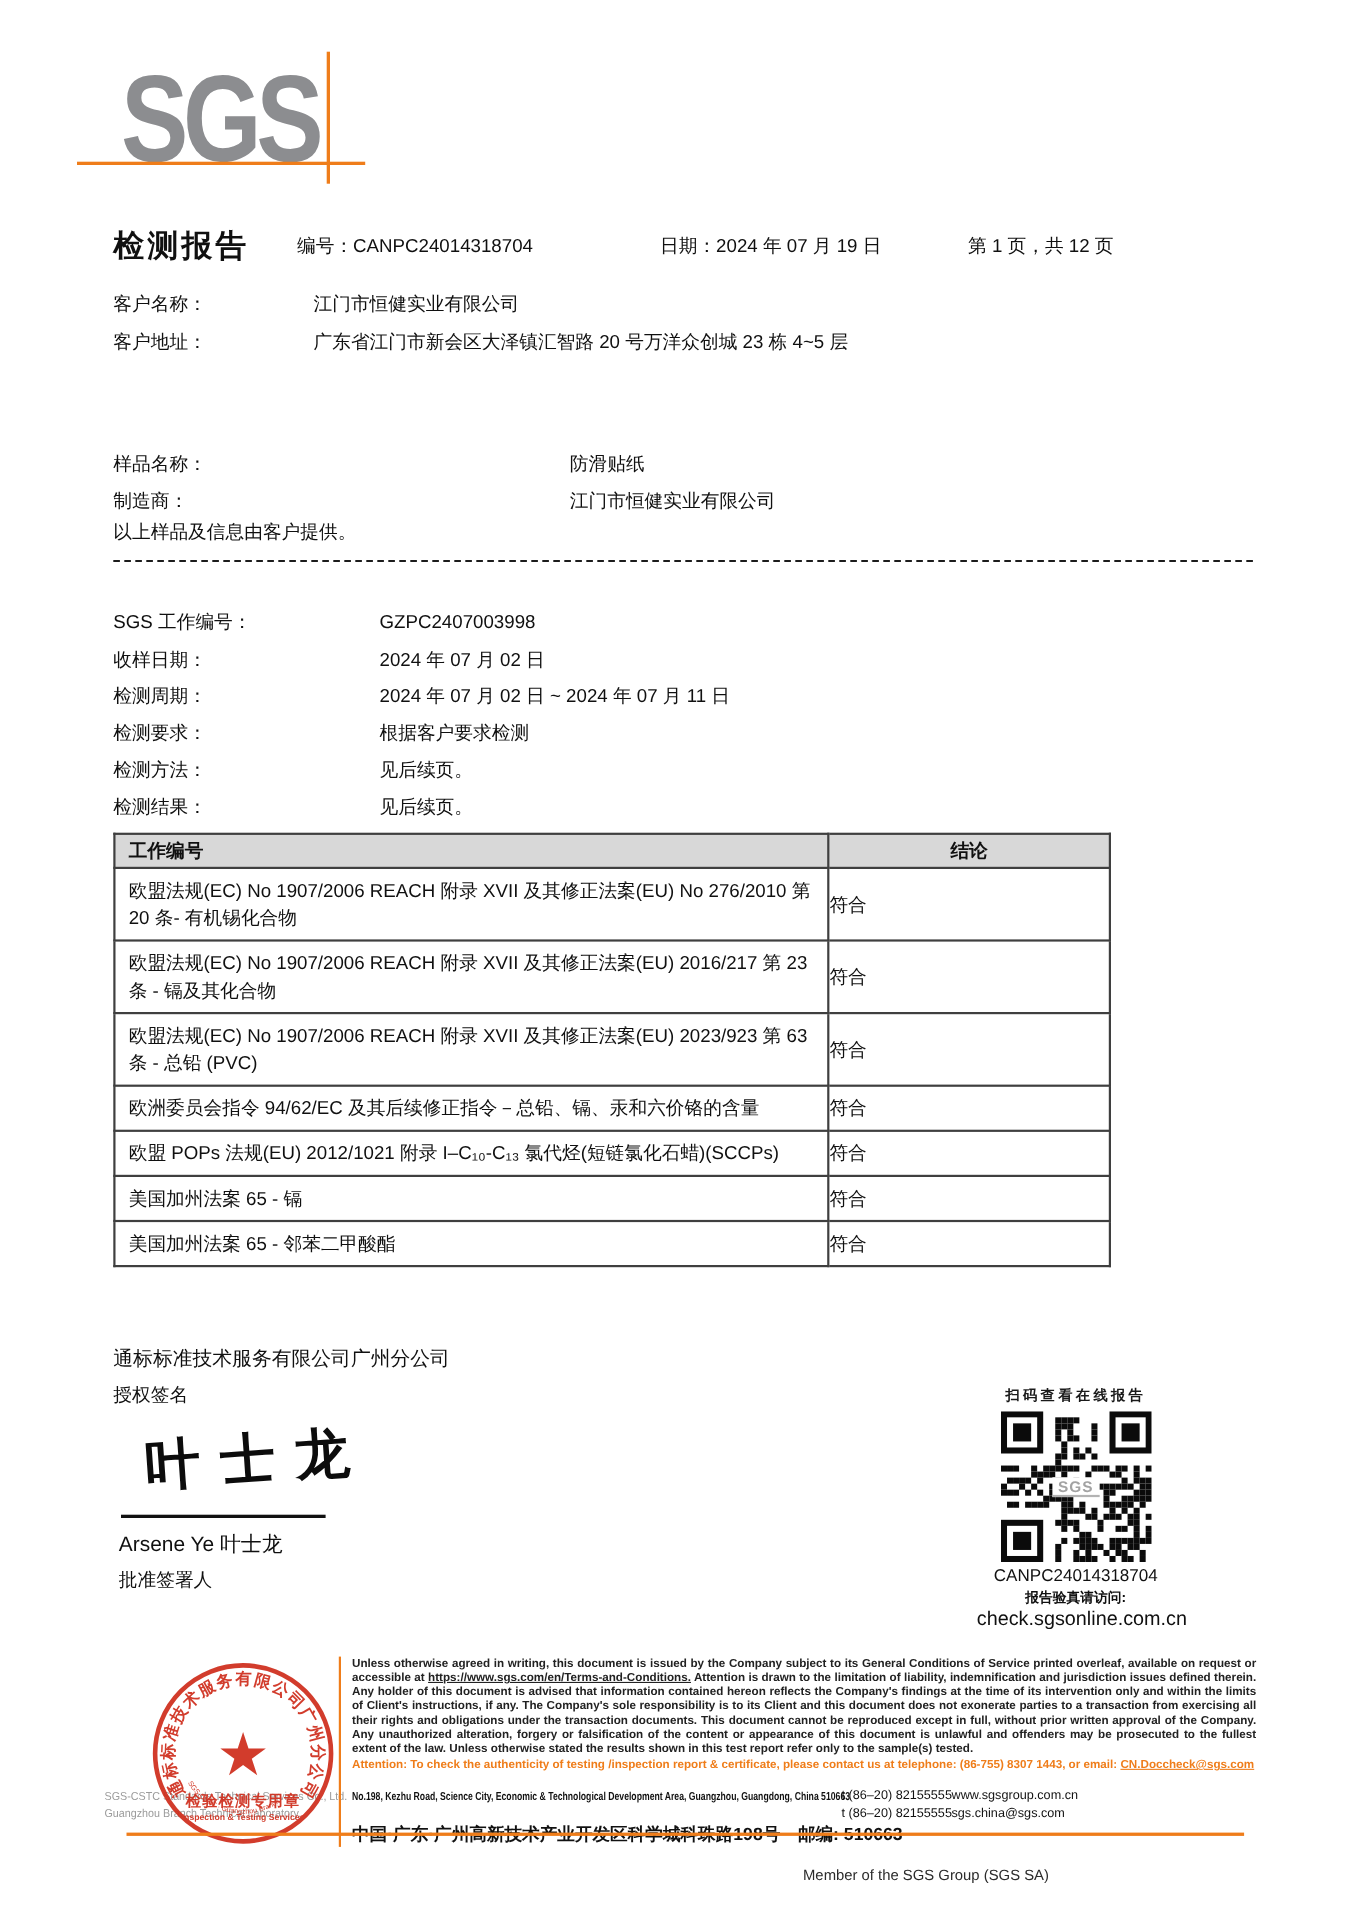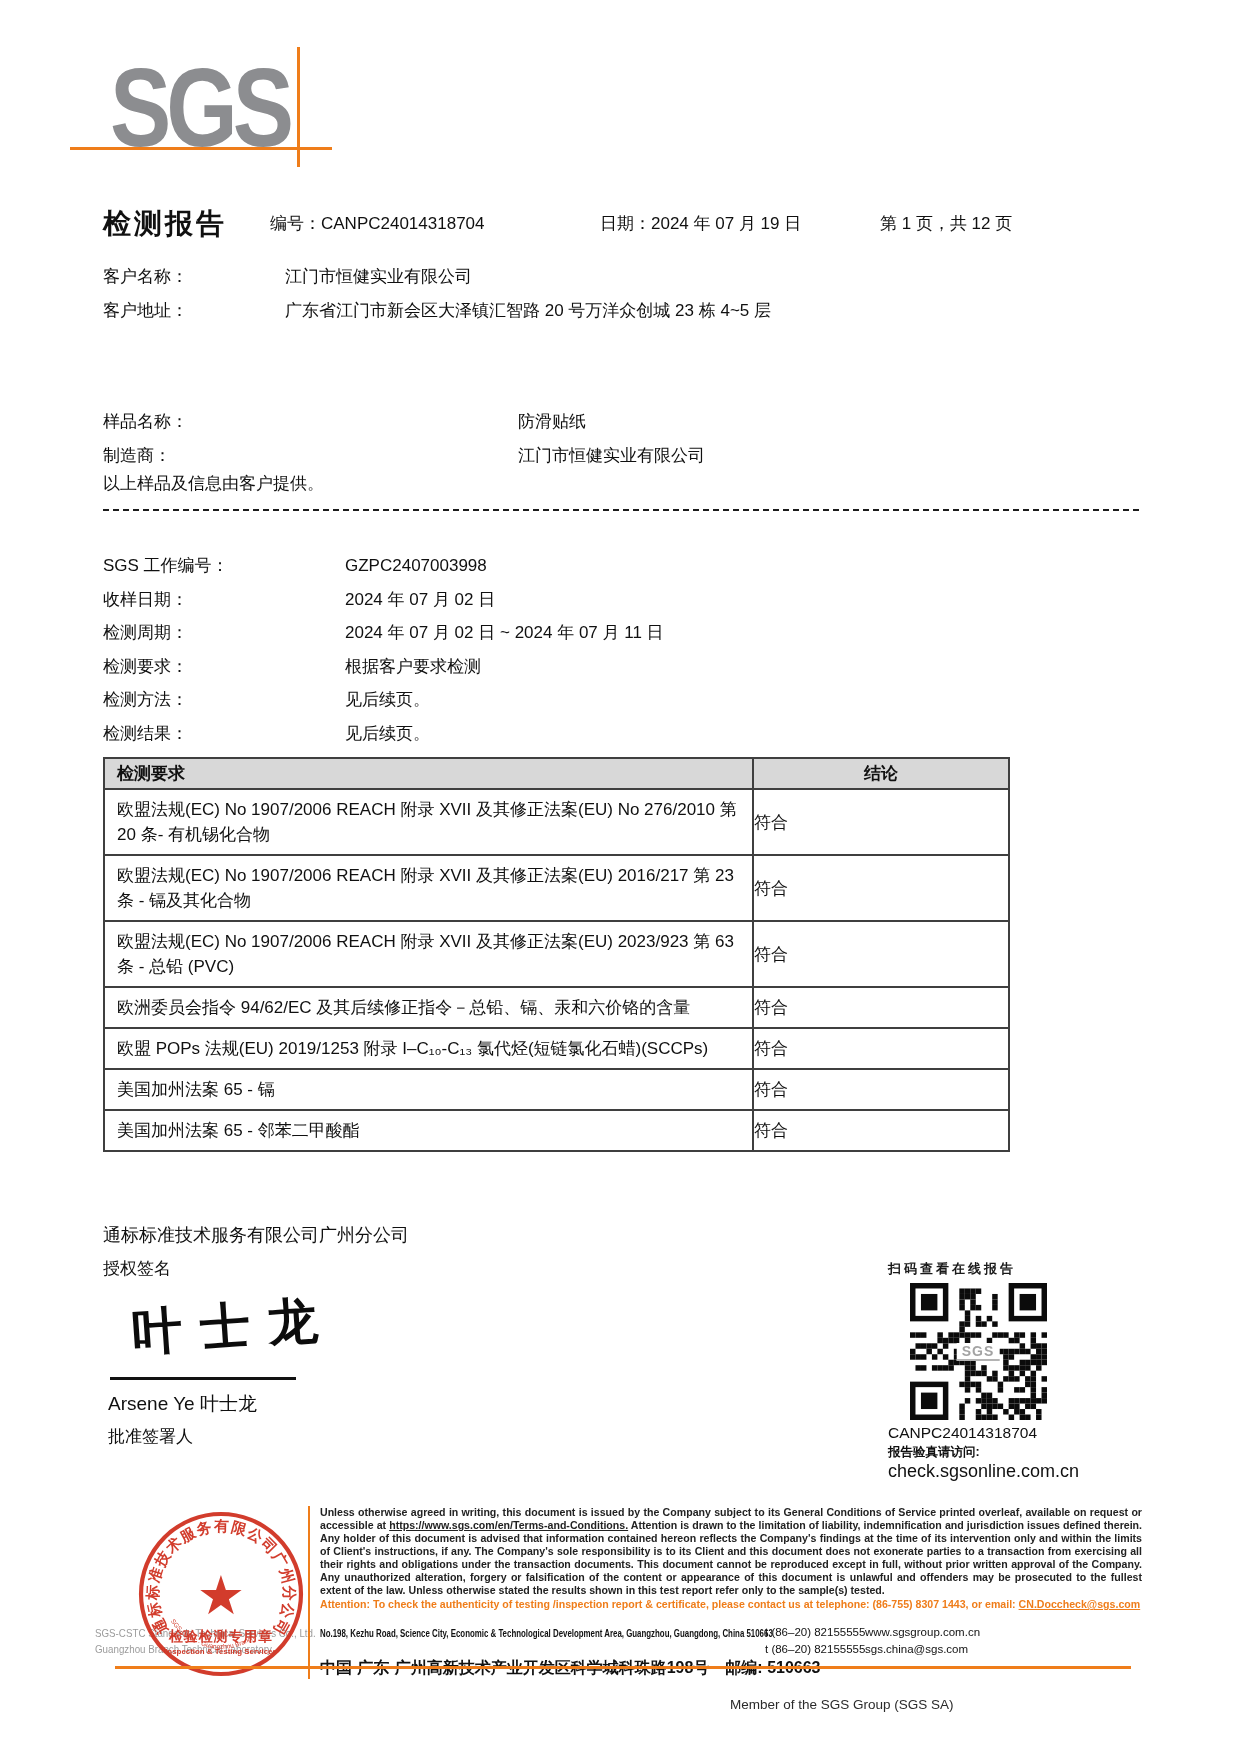--- a/index.html
+++ b/index.html
@@ -46,21 +46,21 @@
   
   .co{position:absolute;left:103px;top:1206px;font-size:18px}
   .auth{position:absolute;left:103px;top:1240px;font-size:17px}
   .sig{position:absolute;left:132px;top:1284px;font-size:50px;line-height:1;font-family:"DejaVu Serif","Liberation Serif",serif;
     font-weight:bold;letter-spacing:18px;white-space:nowrap;transform:rotate(-4deg);color:#0c0c0c}
   .sigline{position:absolute;left:110px;top:1360px;width:186px;height:3px;background:#111}
   .signer{position:absolute;left:108px;top:1374px;font-size:19px}
   .role{position:absolute;left:108px;top:1408px;font-size:17px}
 
   
-  .qr{position:absolute;left:888px;top:1243px;width:180px;text-align:left}
+  .qr{position:absolute;left:888px;top:1243px;width:180px;text-align:center}
   .qr-title{font-size:13px;letter-spacing:3px;white-space:nowrap;color:#1a1a1a;font-weight:bold}
   .qr-box{position:relative;width:137px;height:137px;margin:5px auto 0}
   #qr-svg{width:137px;height:137px;display:block;fill:#0b0b0b}
   .qr-center{position:absolute;left:50%;top:50%;transform:translate(-50%,-50%);background:#fff;
     padding:0 5px;font-size:14px;font-weight:bold;color:#a3a3a3;border-bottom:2px solid #b3b3b3;letter-spacing:1px}
   .qr-code{font-size:15.5px;margin-top:4px;white-space:nowrap;color:#111}
   .qr-v1{font-size:12.5px;font-weight:bold;margin-top:2px}
   .qr-v2{font-size:18px}
 
   
@@ -153,21 +153,21 @@
     </div>
     <div class="kv">
       <span class="k">检测结果：</span>
       <span class="v">见后续页。</span>
     </div>
   </div>
 
   <table class="req-table">
     <thead>
       <tr>
-        <th class="c1">检测要求</th>
+        <th class="c1">工作编号</th>
         <th class="c2">结论</th>
       </tr>
     </thead>
     <tbody>
       <tr>
         <td class="c1">欧盟法规(EC) No 1907/2006 REACH 附录 XVII 及其修正法案(EU) No 276/2010 第 20 条- 有机锡化合物</td>
         <td class="c2">符合</td>
       </tr>
       <tr>
         <td class="c1">欧盟法规(EC) No 1907/2006 REACH 附录 XVII 及其修正法案(EU) 2016/217 第 23 条 - 镉及其化合物</td>
@@ -175,21 +175,21 @@
       </tr>
       <tr>
         <td class="c1">欧盟法规(EC) No 1907/2006 REACH 附录 XVII 及其修正法案(EU) 2023/923 第 63 条 - 总铅 (PVC)</td>
         <td class="c2">符合</td>
       </tr>
       <tr>
         <td class="c1">欧洲委员会指令 94/62/EC 及其后续修正指令－总铅、镉、汞和六价铬的含量</td>
         <td class="c2">符合</td>
       </tr>
       <tr>
-        <td class="c1">欧盟 POPs 法规(EU) 2019/1253 附录 I–C₁₀-C₁₃ 氯代烃(短链氯化石蜡)(SCCPs)</td>
+        <td class="c1">欧盟 POPs 法规(EU) 2012/1021 附录 I–C₁₀-C₁₃ 氯代烃(短链氯化石蜡)(SCCPs)</td>
         <td class="c2">符合</td>
       </tr>
       <tr>
         <td class="c1">美国加州法案 65 - 镉</td>
         <td class="c2">符合</td>
       </tr>
       <tr>
         <td class="c1">美国加州法案 65 - 邻苯二甲酸酯</td>
         <td class="c2">符合</td>
       </tr>

